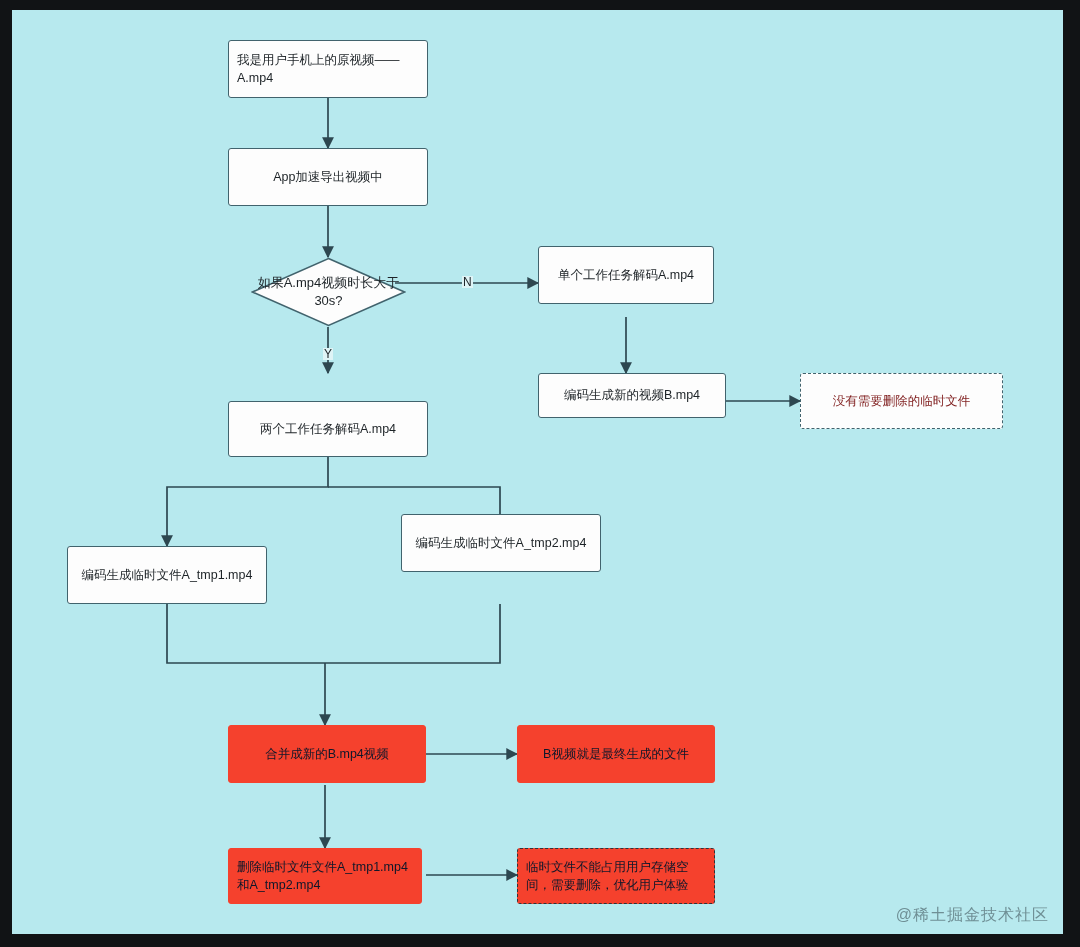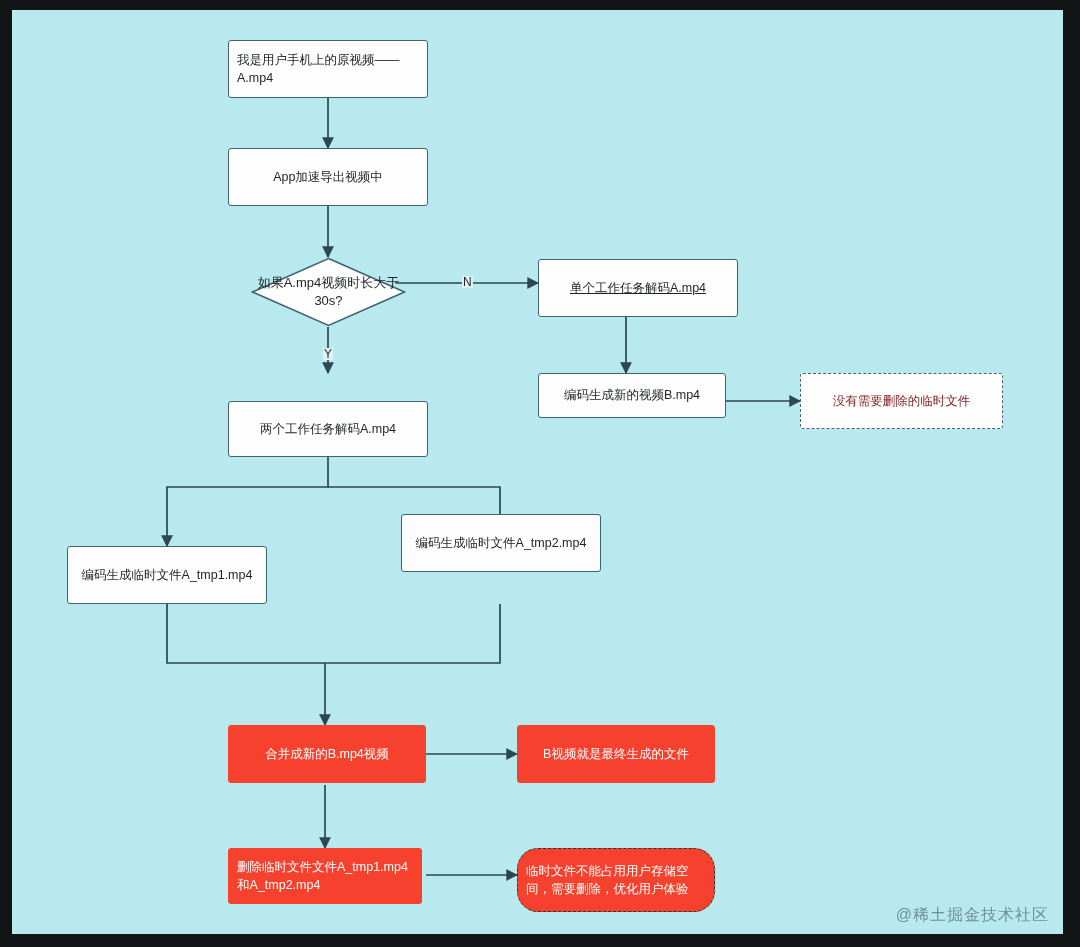--- a/index.html
+++ b/index.html
@@ -54,21 +54,21 @@
   }
   .node.note {
     background: #FDFDFD;
     border: 1.6px dashed #41636D;
     color: #7f1d1d;
     font-size: 12.5px;
   }
   .node.red {
     background: #F5412D;
     border: 1.6px solid #F5412D;
-    color: #ffffff;
+    color: #0f172a;
     font-size: 12.5px;
   }
   .node.red.dashed {
     border: 1.6px dashed #2d3439;
   }
   .node .txt { padding: 0 8px; }
 
   .diamond-wrap {
     position: absolute;
   }
@@ -160,21 +160,21 @@
     <div class="diamond-wrap" style="left:239px; top:247px; width:155px; height:70px;">
       <svg width="155" height="70" viewBox="0 0 155 70" xmlns="http://www.w3.org/2000/svg">
         <polygon points="77.5,1.5 153.5,35 77.5,68.5 1.5,35" fill="#FDFDFD" stroke="#41636D" stroke-width="1.6"></polygon>
       </svg>
       <div class="diamond-label">如果A.mp4视频时长大于30s?</div>
     </div>
 
     <div class="edge-label" style="left:450px; top:266px;">N</div>
     <div class="edge-label" style="left:311px; top:338px;">Y</div>
 
-    <div class="node proc" style="left:526px; top:249px; width:200px; height:58px;text-decoration:underline;">
+    <div class="node proc" style="left:526px; top:236px; width:176px; height:58px;">
       <span class="txt">单个工作任务解码A.mp4</span>
     </div>
 
     <div class="node proc" style="left:526px; top:363px; width:188px; height:45px;">
       <span class="txt">编码生成新的视频B.mp4</span>
     </div>
 
     <div class="node note" style="left:788px; top:363px; width:203px; height:56px;">
       <span class="txt">没有需要删除的临时文件</span>
     </div>
@@ -196,19 +196,19 @@
     </div>
 
     <div class="node red" style="left:505px; top:715px; width:198px; height:58px;">
       <span class="txt">B视频就是最终生成的文件</span>
     </div>
 
     <div class="node red" style="left:216px; top:838px; width:194px; height:56px;">
       <span class="txt">删除临时文件文件A_tmp1.mp4和A_tmp2.mp4</span>
     </div>
 
-    <div class="node red dashed" style="left:505px; top:838px; width:198px; height:64px;border-radius:21px;">
+    <div class="node red dashed" style="left:505px; top:838px; width:198px; height:56px;">
       <span class="txt">临时文件不能占用用户存储空间，需要删除，优化用户体验</span>
     </div>
 
     <div id="watermark">@稀土掘金技术社区</div>
   </div>
 </div>
 
 </body></html>

